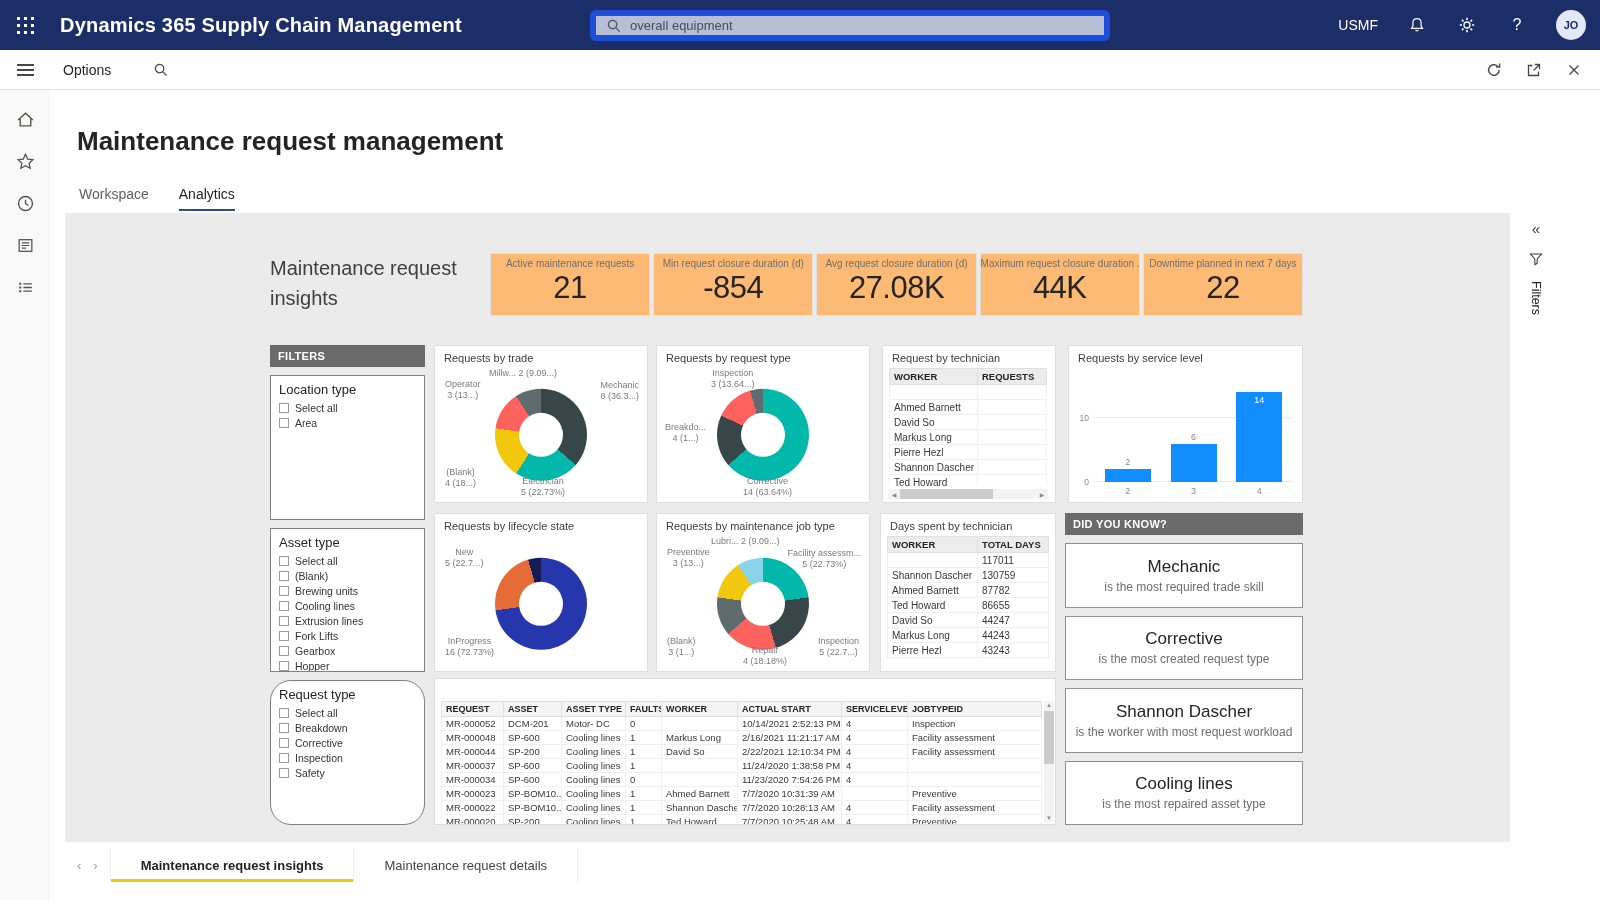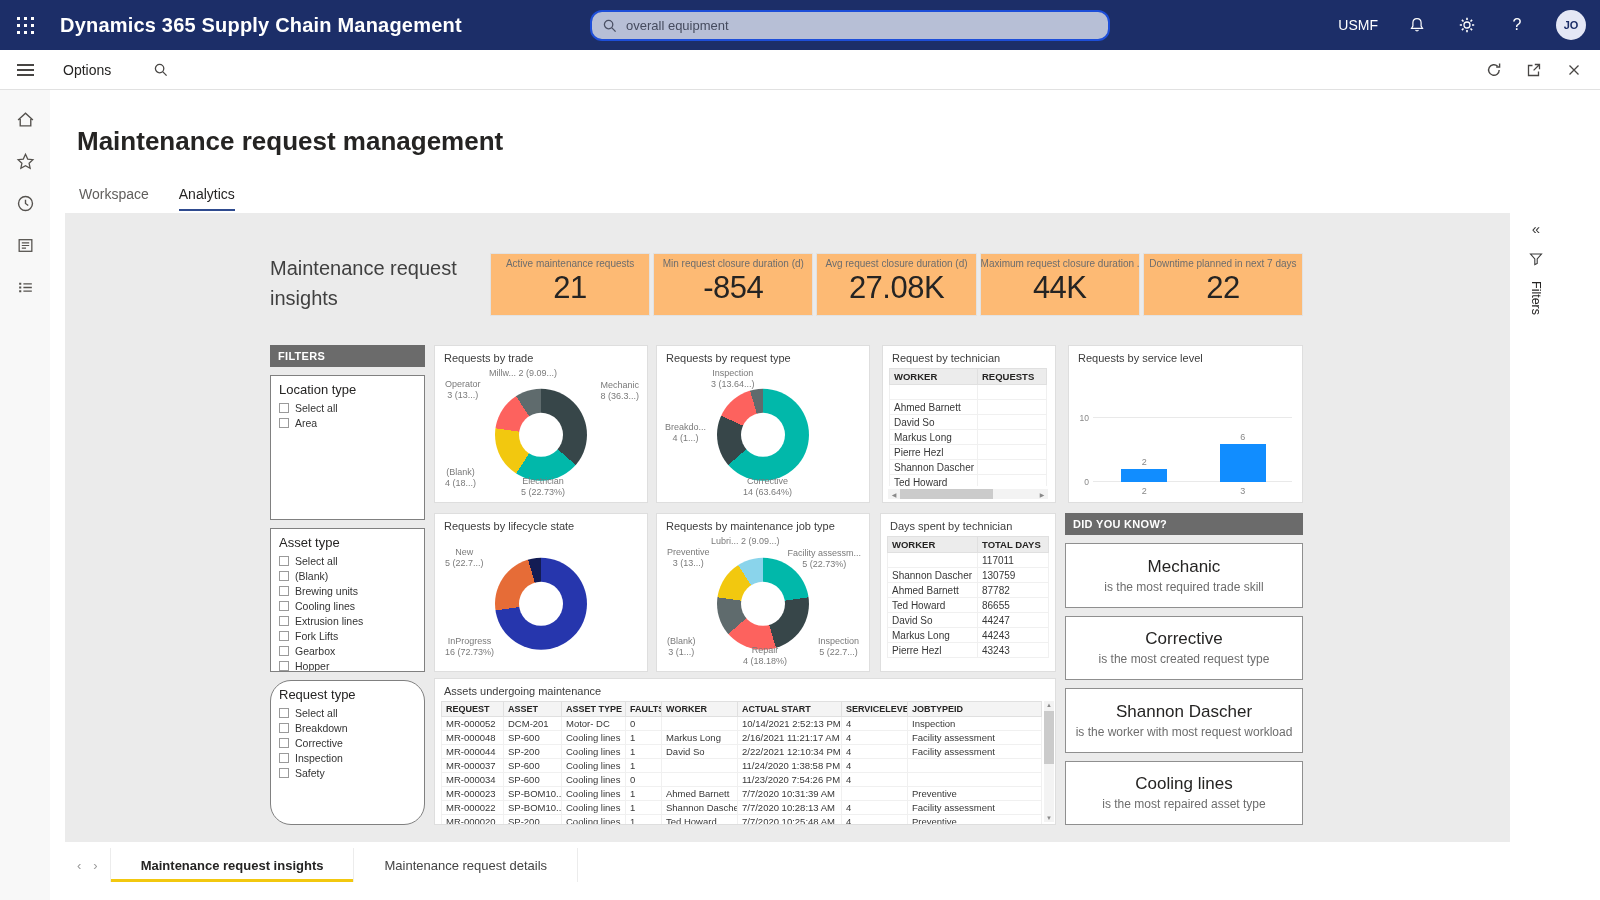--- a/index.html
+++ b/index.html
@@ -6,21 +6,21 @@
   html,body { width:1600px; height:900px; }
   body { font-family:"Liberation Sans","DejaVu Sans",sans-serif; background:#fff; overflow:hidden; color:#252423; }
   .app { position:relative; width:1600px; height:900px; }
 
   
   .topbar { position:relative; height:50px; background:#1c2e68; color:#fff; display:flex; align-items:center; }
   .waffle { width:50px; height:50px; display:grid; place-items:center; cursor:pointer; }
   .waffle-grid { display:grid; grid-template-columns:repeat(3,3px); grid-auto-rows:3px; gap:4px; }
   .waffle-grid span { background:#fff; }
   .app-title { font-size:20px; font-weight:700; margin-left:10px; letter-spacing:.2px; }
-  .top-search { position:absolute; left:590px; top:10px; width:520px; height:31px; background:#b7bfd6; border:2px solid #1d4ed8; border-radius:12px; display:flex; align-items:center; padding:0 10px; gap:8px; }
+  .top-search { position:absolute; left:590px; top:10px; width:520px; height:31px; background:#b7bfd6; border:6px solid #1d4ed8; border-radius:6px; display:flex; align-items:center; padding:0 10px; gap:8px; }
   .top-search input { flex:1; background:transparent; border:none; outline:none; font-size:13px; color:#454b5e; font-family:inherit; }
   .topbar-right { position:absolute; right:14px; top:0; height:50px; display:flex; align-items:center; gap:28px; }
   .company { font-size:14px; cursor:pointer; }
   .top-icon { width:22px; height:22px; display:grid; place-items:center; cursor:pointer; }
   .help-icon { font-size:16px; }
   .avatar { width:30px; height:30px; border-radius:50%; background:#e4e7f5; color:#1c2e68; font-size:11px; font-weight:700; display:grid; place-items:center; cursor:pointer; }
 
   
   .cmdbar { height:40px; border-bottom:1px solid #e1e1e1; display:flex; align-items:center; position:relative; background:#fff; }
   .hamburger { width:50px; display:grid; place-items:center; cursor:pointer; }
@@ -493,20 +493,25 @@
                 <div class="bar-col">
                   <div class="bar" style="height: 12.8px; background: rgb(17, 141, 255);"></div>
                   <div class="bar-vlabel" style="bottom: 28.8px;">2</div>
                   <div class="bar-xlabel">2</div>
                 </div>
                 <div class="bar-col">
                   <div class="bar" style="height: 38.4px; background: rgb(17, 141, 255);"></div>
                   <div class="bar-vlabel" style="bottom: 54.4px;">6</div>
                   <div class="bar-xlabel">3</div>
                 </div>
+                <div class="bar-col">
+                  <div class="bar" style="height: 89.6px; background: rgb(17, 141, 255);"></div>
+                  <div class="bar-vlabel inside" style="bottom: 90.6px;">14</div>
+                  <div class="bar-xlabel">4</div>
+                </div>
               </div>
             </div>
         </div>
 
         <div class="pbi-card card-lifecycle">
           <div class="pbi-title">Requests by lifecycle state</div>
           <div class="donut-wrap">
               <div class="donut" style="background: conic-gradient(rgb(38, 54, 173) 0%, rgb(38, 54, 173) 72.73%, rgb(230, 108, 55) 72.73%, rgb(230, 108, 55) 95.46%, rgb(19, 28, 84) 95.46%, rgb(19, 28, 84) 100%);"></div>
               <div class="callout anchor-bl">
                 <div>InProgress</div>
@@ -613,21 +618,20 @@
                 <div class="dyk-caption">is the worker with most request workload</div>
               </div>
               <div class="dyk-card">
                 <div class="dyk-headline">Cooling lines</div>
                 <div class="dyk-caption">is the most repaired asset type</div>
               </div>
             </div>
         </div>
 
         <div class="pbi-card card-assets">
-          <div class="pbi-title">Assets undergoing maintenance</div>
           <div class="table-wrap">
               <table class="pbi-table assets-table">
                 <colgroup>
                   <col style="width: 62px;">
                   <col style="width: 58px;">
                   <col style="width: 64px;">
                   <col style="width: 36px;">
                   <col style="width: 76px;">
                   <col style="width: 104px;">
                   <col style="width: 66px;">

